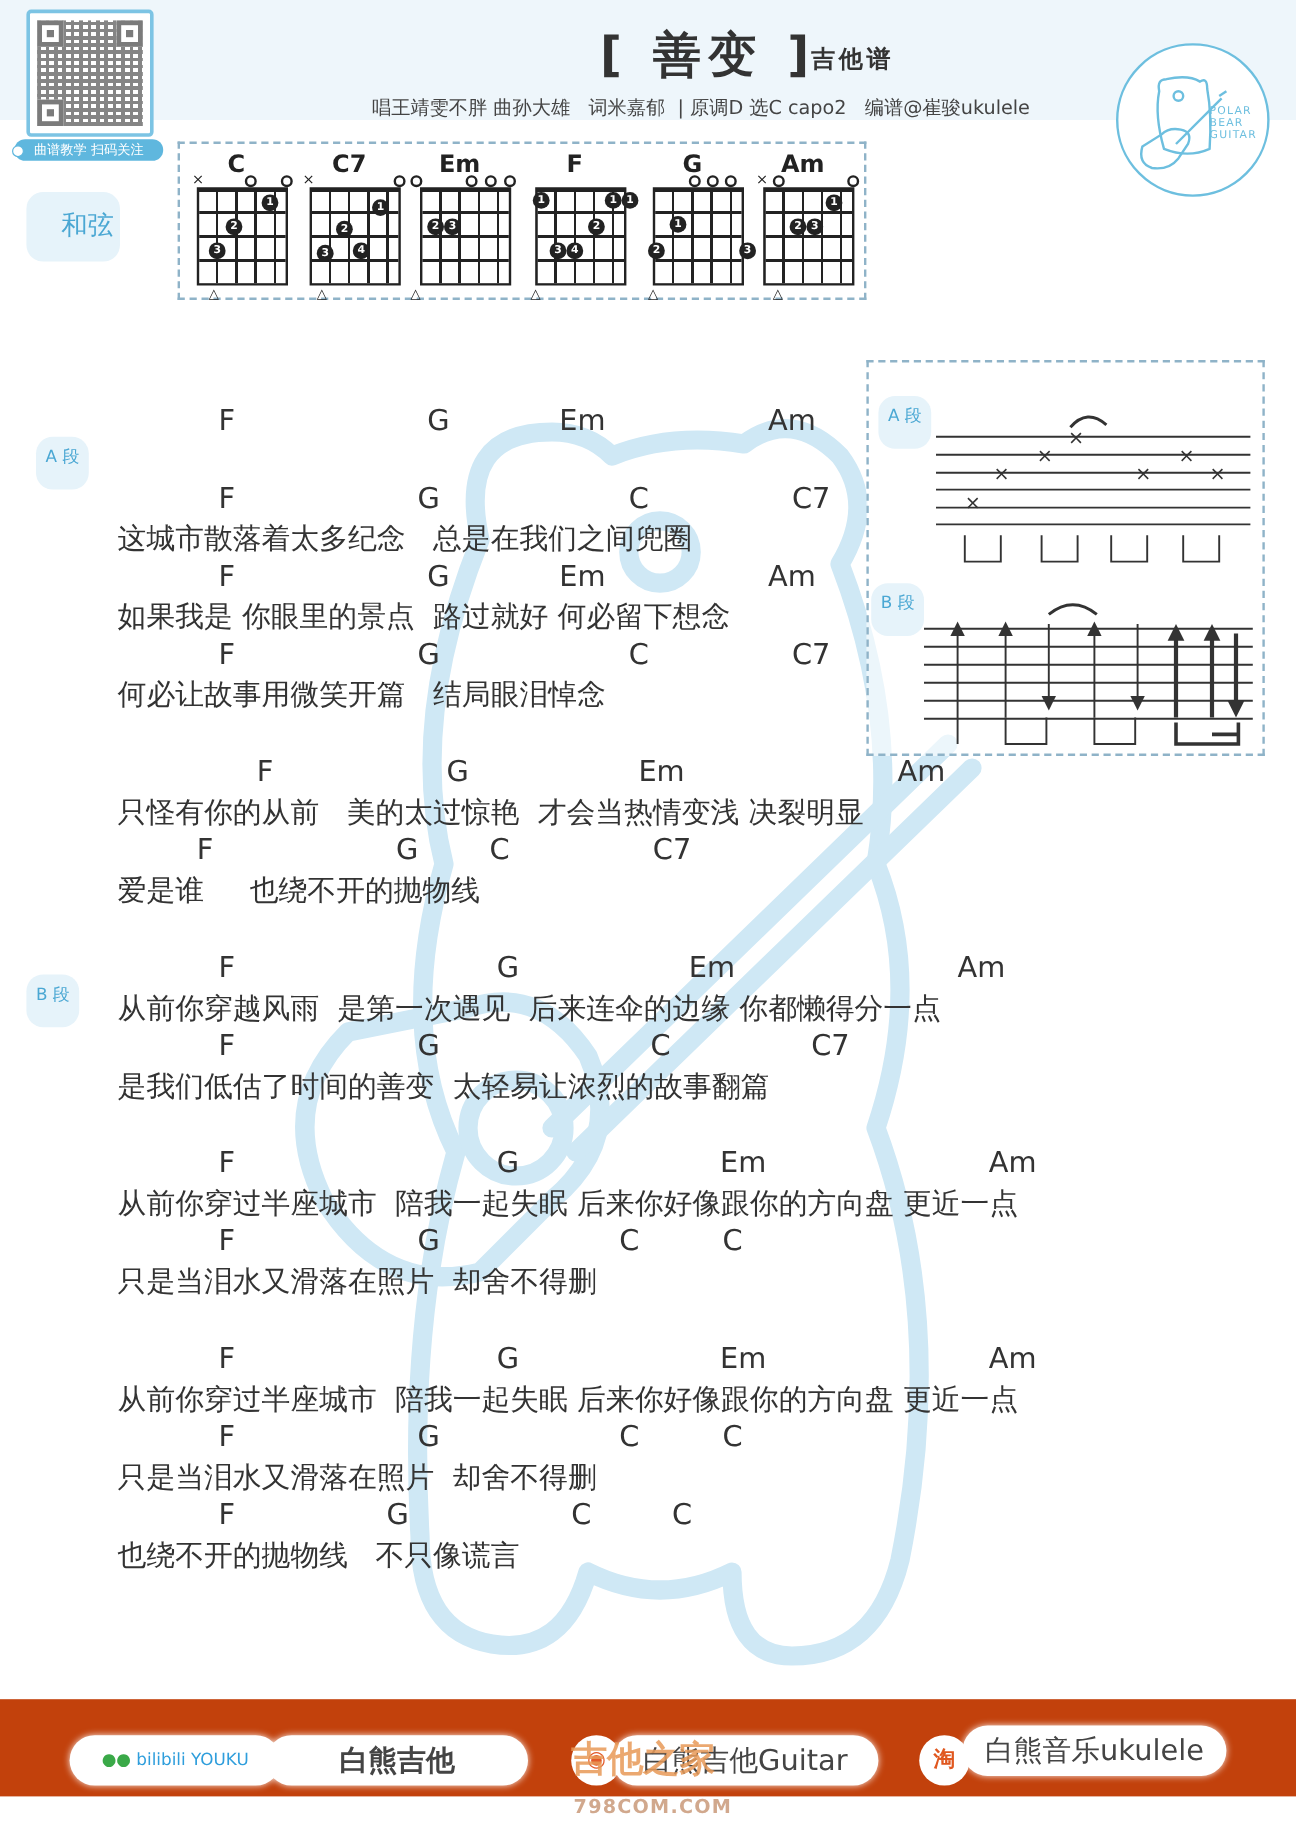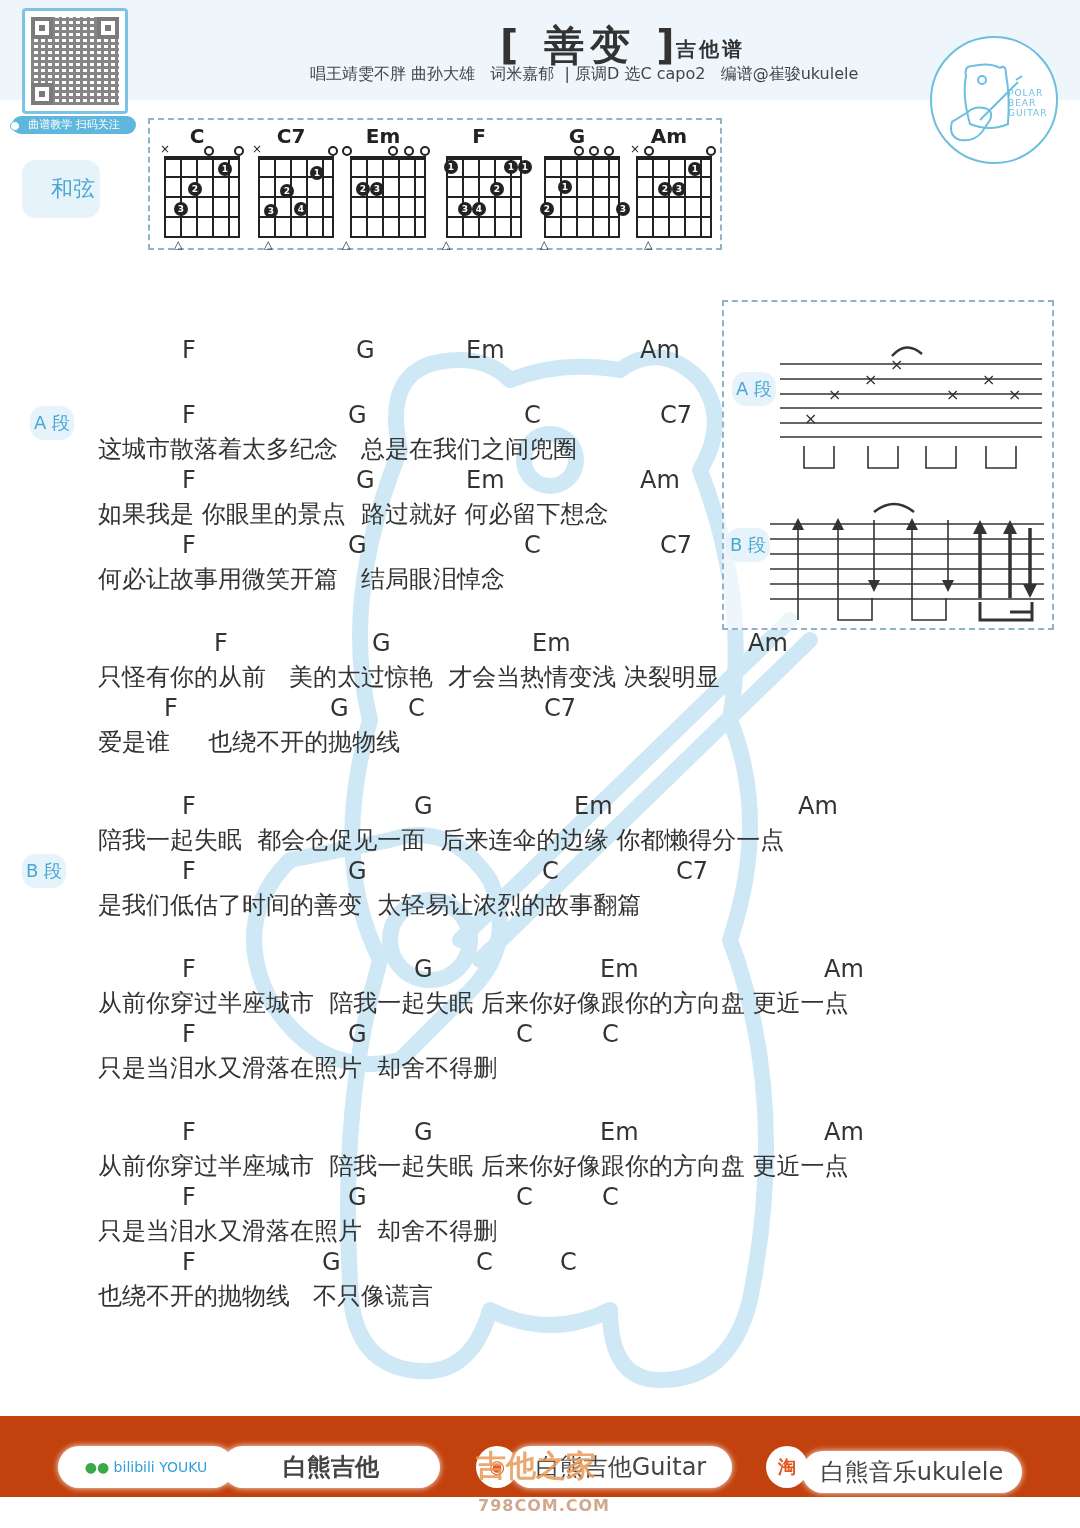--- a/index.html
+++ b/index.html
@@ -15,30 +15,30 @@
       repeating-linear-gradient(0deg, #222 0 3px, transparent 3px 6px);
       opacity: .55; position: relative; }
   .qr-corner { position: absolute; width: 22px; height: 22px; border: 4px solid #111; background: #fff; }
   .qr-corner::after { content: ""; position: absolute; left: 4px; top: 4px; width: 6px; height: 6px; background: #111; }
   .qr-caption { position: absolute; left: 12px; top: 116px; width: 124px; height: 18px; background: #5fb7de; color: #fff; border-radius: 9px; font-size: 11px; line-height: 18px; text-align: center; }
   .qr-caption::before { content: ""; position: absolute; left: -2px; top: 5px; width: 8px; height: 8px; border-radius: 50%; background: #fff; border: 1px solid #5fb7de; }
 
   
   .title { position: absolute; left: 500px; top: 18px; font-size: 40px; font-weight: bold; color: #333; letter-spacing: 6px; }
   .title-sub { position: absolute; left: 676px; top: 36px; font-size: 20px; font-weight: bold; color: #333; letter-spacing: 3px; }
-  .credits { position: absolute; left: 310px; top: 64px; font-size: 16px; color: #444; white-space: pre; }
+  .credits { position: absolute; left: 310px; top: 80px; font-size: 16px; color: #444; white-space: pre; }
 
   
   .logo { position: absolute; left: 930px; top: 36px; width: 128px; height: 128px; border: 2px solid #6dbfdf; border-radius: 50%; background: #fff; }
   .logo-text { position: absolute; left: 76px; top: 50px; font-size: 9px; line-height: 10px; color: #6dbfdf; letter-spacing: 1px; }
 
   
   .badge { position: absolute; background: #e6f3fa; color: #4aa7d3; border-radius: 14px; text-align: center; }
   .badge-big { left: 22px; top: 160px; width: 78px; height: 58px; font-size: 22px; line-height: 58px; padding-left: 24px; }
-  .badge-small { font-size: 18px; line-height: 34px; width: 44px; height: 34px; margin-top: 42px; }
+  .badge-small { font-size: 14px; line-height: 34px; width: 44px; height: 44px; }
 
   
   .chord-box { position: absolute; left: 148px; top: 118px; width: 574px; height: 132px; border: 2px dashed #8fb3c8; }
   .chord { position: absolute; top: 0; width: 90px; height: 132px; }
   .chord-name { position: absolute; top: 4px; width: 90px; text-align: center; font-size: 20px; font-weight: bold; color: #222; }
   .fret-grid { position: absolute; left: 12px; top: 36px; width: 76px; height: 82px; border: 2px solid #222; border-top: 4px solid #222;
      background:
        repeating-linear-gradient(90deg, transparent 0 14px, #222 14px 16px),
        repeating-linear-gradient(0deg, transparent 0 18px, #222 18px 20px); }
   .dot { position: absolute; width: 14px; height: 14px; border-radius: 50%; background: #222; color: #fff; font-size: 9px; line-height: 14px; text-align: center; font-weight: bold; }
@@ -307,21 +307,21 @@
       <div class="lyric-row">爱是谁     也绕不开的抛物线</div>
     </div>
     <div class="gap"></div>
     <div class="line">
       <div class="chords-row">
         <span class="chord-sym" style="left: 84px;">F</span>
         <span class="chord-sym" style="left: 316px;">G</span>
         <span class="chord-sym" style="left: 476px;">Em</span>
         <span class="chord-sym" style="left: 700px;">Am</span>
       </div>
-      <div class="lyric-row">陪我一起失眠  都会仓促见一面  后来连伞的边缘 你都懒得分一点</div>
+      <div class="lyric-row">从前你穿越风雨  是第一次遇见  后来连伞的边缘 你都懒得分一点</div>
     </div>
     <div class="line">
       <div class="chords-row">
         <span class="chord-sym" style="left: 84px;">F</span>
         <span class="chord-sym" style="left: 250px;">G</span>
         <span class="chord-sym" style="left: 444px;">C</span>
         <span class="chord-sym" style="left: 578px;">C7</span>
       </div>
       <div class="lyric-row">是我们低估了时间的善变  太轻易让浓烈的故事翻篇</div>
     </div>
@@ -376,16 +376,16 @@
 
 <div class="footer">
   <div class="pill" style="left:58px;top:30px;width:176px;font-size:14px;color:#2f9edc;">
     <span style="color:#3aa948;">●●</span>
     <span>bilibili  YOUKU</span>
   </div>
   <div class="pill" style="left:222px;top:30px;width:218px;font-weight:bold;">白熊吉他</div>
   <div class="pill-round" style="left:476px;top:30px;color:#e25a2b;font-size:18px;">◉</div>
   <div class="pill" style="left:510px;top:30px;width:222px;">白熊吉他Guitar</div>
   <div class="pill-round" style="left:766px;top:30px;color:#e0571f;font-size:18px;font-weight:bold;">淘</div>
-  <div class="pill" style="left:802px;top:35px;width:220px;">白熊音乐ukulele</div>
+  <div class="pill" style="left:802px;top:22px;width:220px;">白熊音乐ukulele</div>
 </div>
 <div class="watermark">吉他之家</div>
 <div class="watermark-sub">798COM.COM</div>
 
 </body></html>

